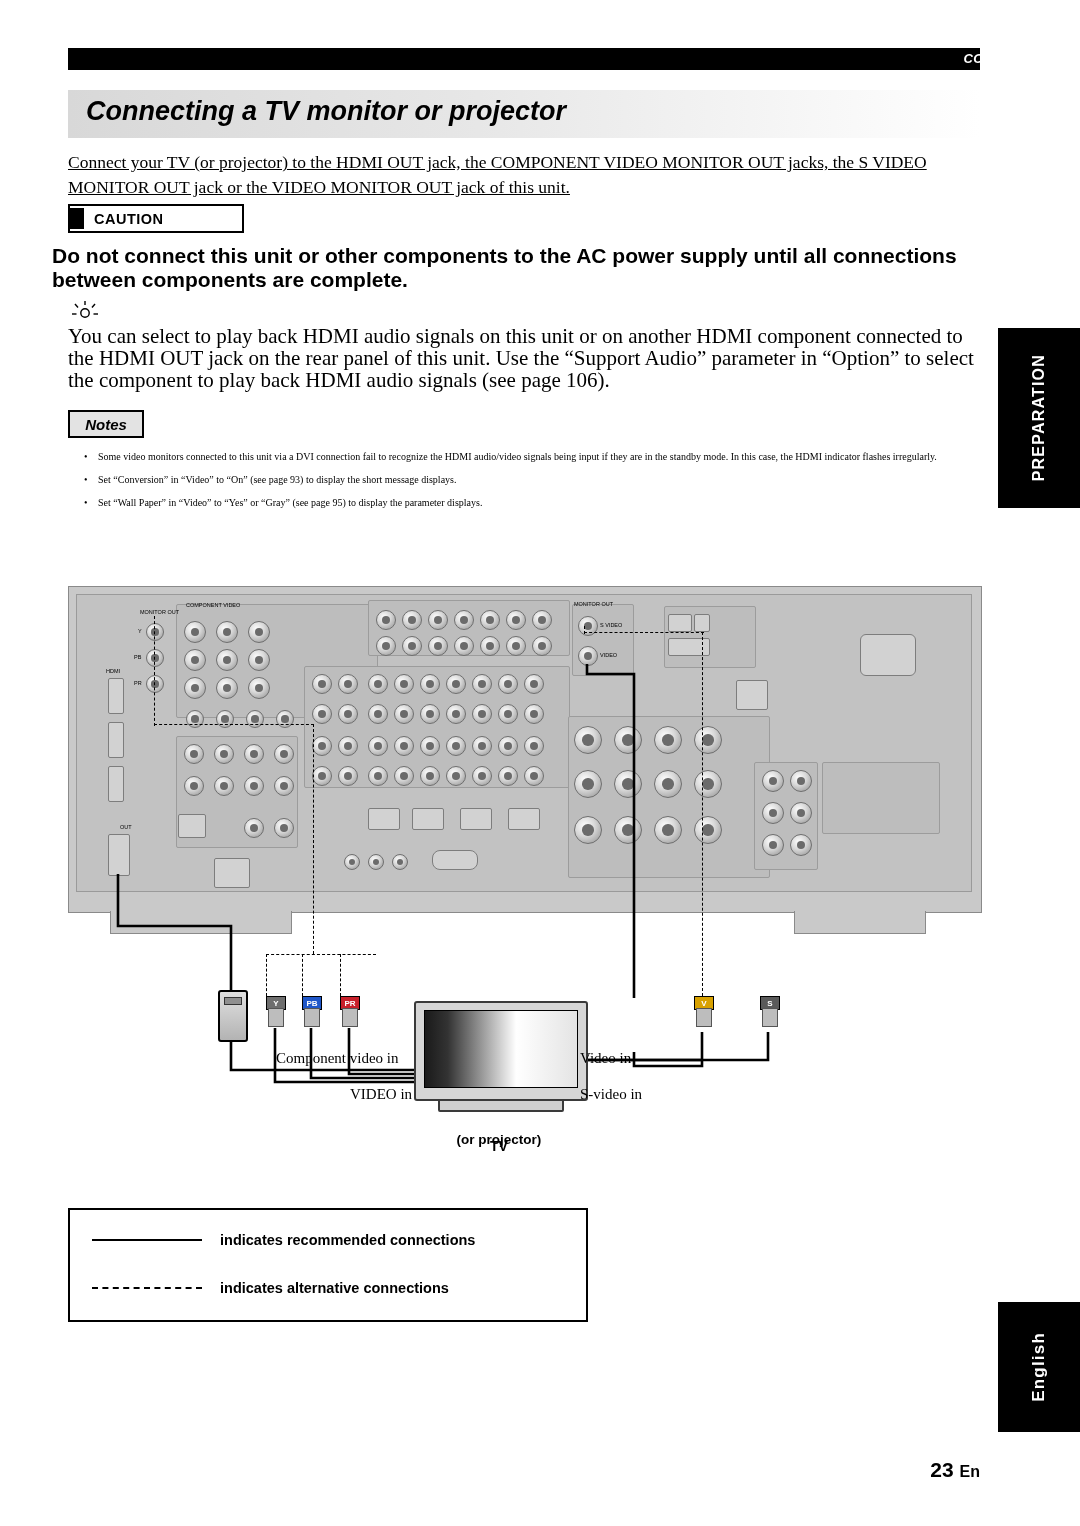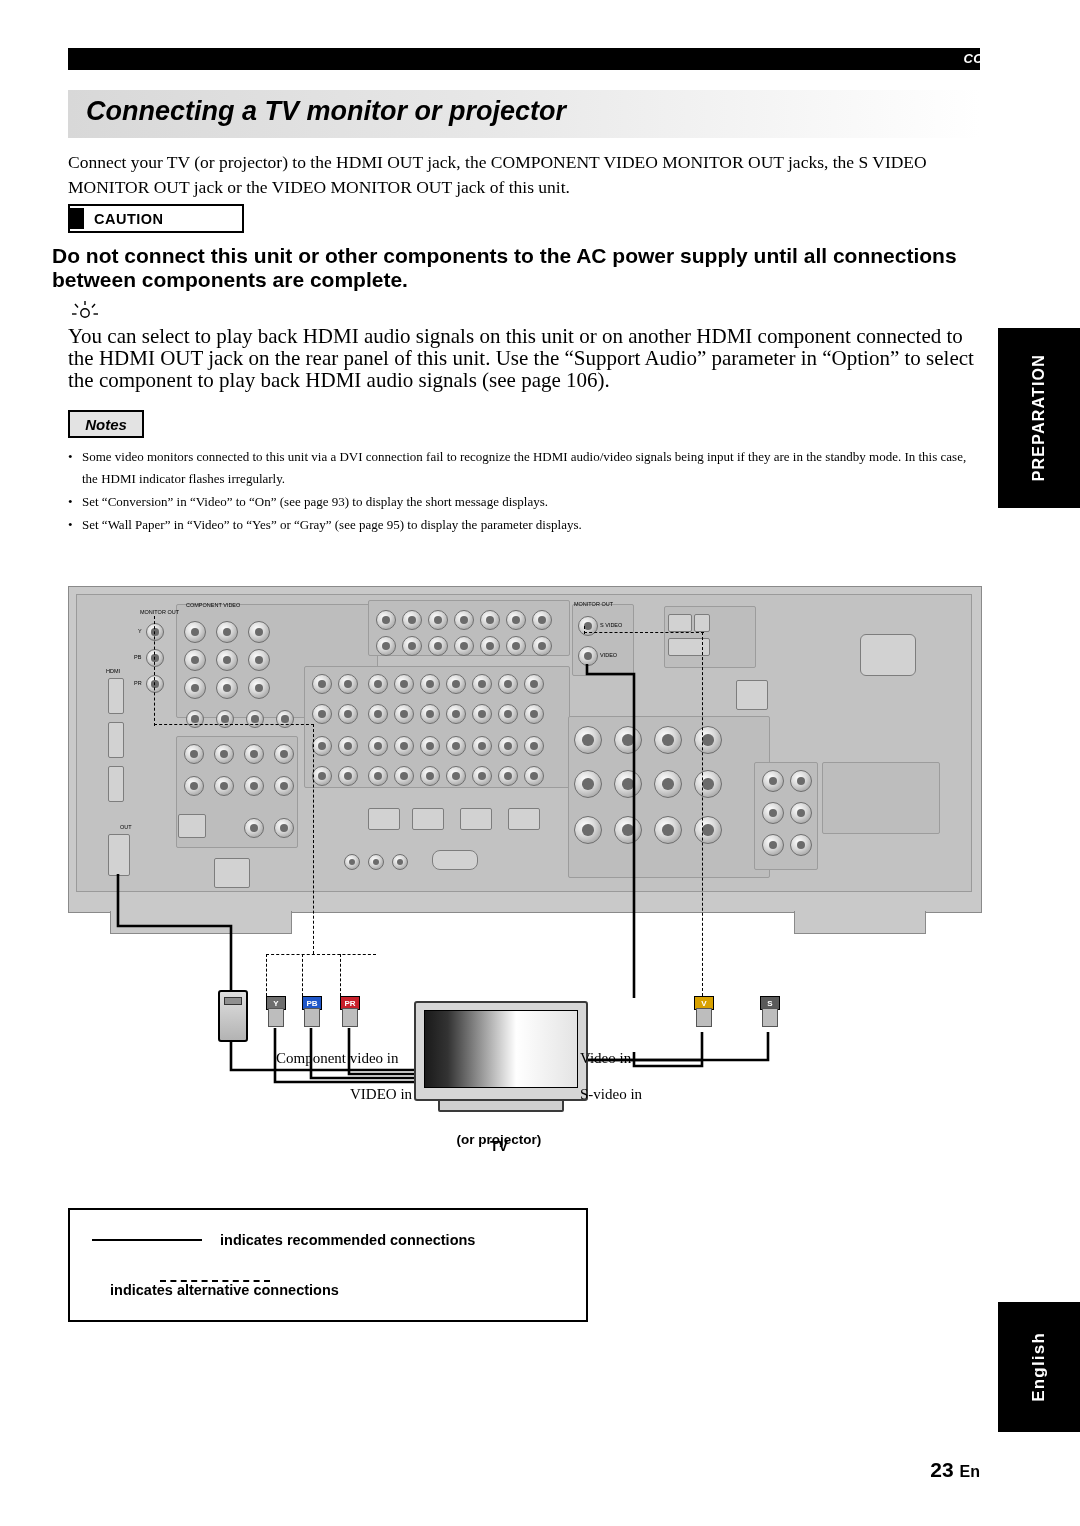--- a/index.html
+++ b/index.html
@@ -28,21 +28,21 @@
   }
   .title-text {
     position:absolute; left:86px; top:96px;
     font-family:"Liberation Sans", sans-serif;
     font-weight:bold; font-style:italic; font-size:27px;
     color:#000;
   }
   
   .intro {
     position:absolute; left:68px; top:150px; width:906px;
-    font-size:17.5px; line-height:25px;
+    font-size:17.5px; line-height:25px;text-decoration:underline;
   }
   .caution-box {
     position:absolute; left:68px; top:204px; width:172px; height:25px;
     border:2px solid #000; background:#fff;
     display:flex; align-items:center;
   }
   .caution-bar {
     width:14px; height:21px; background:#000; margin-left:0px;
   }
   .caution-text {
@@ -65,22 +65,22 @@
   .notes-box {
     position:absolute; left:68px; top:410px; width:72px; height:24px;
     border:2px solid #000; background:#e3e3e3;
     display:flex; align-items:center; justify-content:center;
   }
   .notes-box span {
     font-family:"Liberation Sans", sans-serif;
     font-weight:bold; font-style:italic; font-size:15px;
   }
   .notes-list {
-    position:absolute; left:68px; top:446px; width:908px;
-    font-size:13px; line-height:22px;
+    position:absolute; left:84px; top:446px; width:908px;
+    font-size:10px; line-height:22px;
   }
   .notes-list .li { position:relative; padding-left:14px; margin-bottom:1px; }
   .notes-list .li:before { content:"•"; position:absolute; left:0; top:0; }
 
   
   .side-tab {
     position:absolute; right:0; background:#000; color:#fff;
     font-family:"Liberation Sans", sans-serif;
     font-weight:bold; display:flex; align-items:center; justify-content:center;
   }
@@ -460,17 +460,17 @@
   <div class="conn-label" style="left:282px; top:500px;">VIDEO in</div>
   <div class="conn-label" style="left:512px; top:464px;">Video in</div>
   <div class="conn-label" style="left:512px; top:500px;">S-video in</div>
 </div>
 
 <div class="legend">
   <div class="legend-row" style="left:22px; top:22px;">
     <div class="legend-line-solid"></div>
     <div class="legend-text">indicates recommended connections</div>
   </div>
-  <div class="legend-row" style="left:22px; top:70px;flex-direction:column;">
+  <div class="legend-row" style="left:22px; top:70px;">
     <div class="legend-line-dash"></div>
     <div class="legend-text">indicates alternative connections</div>
   </div>
 </div>
 
 </body></html>

